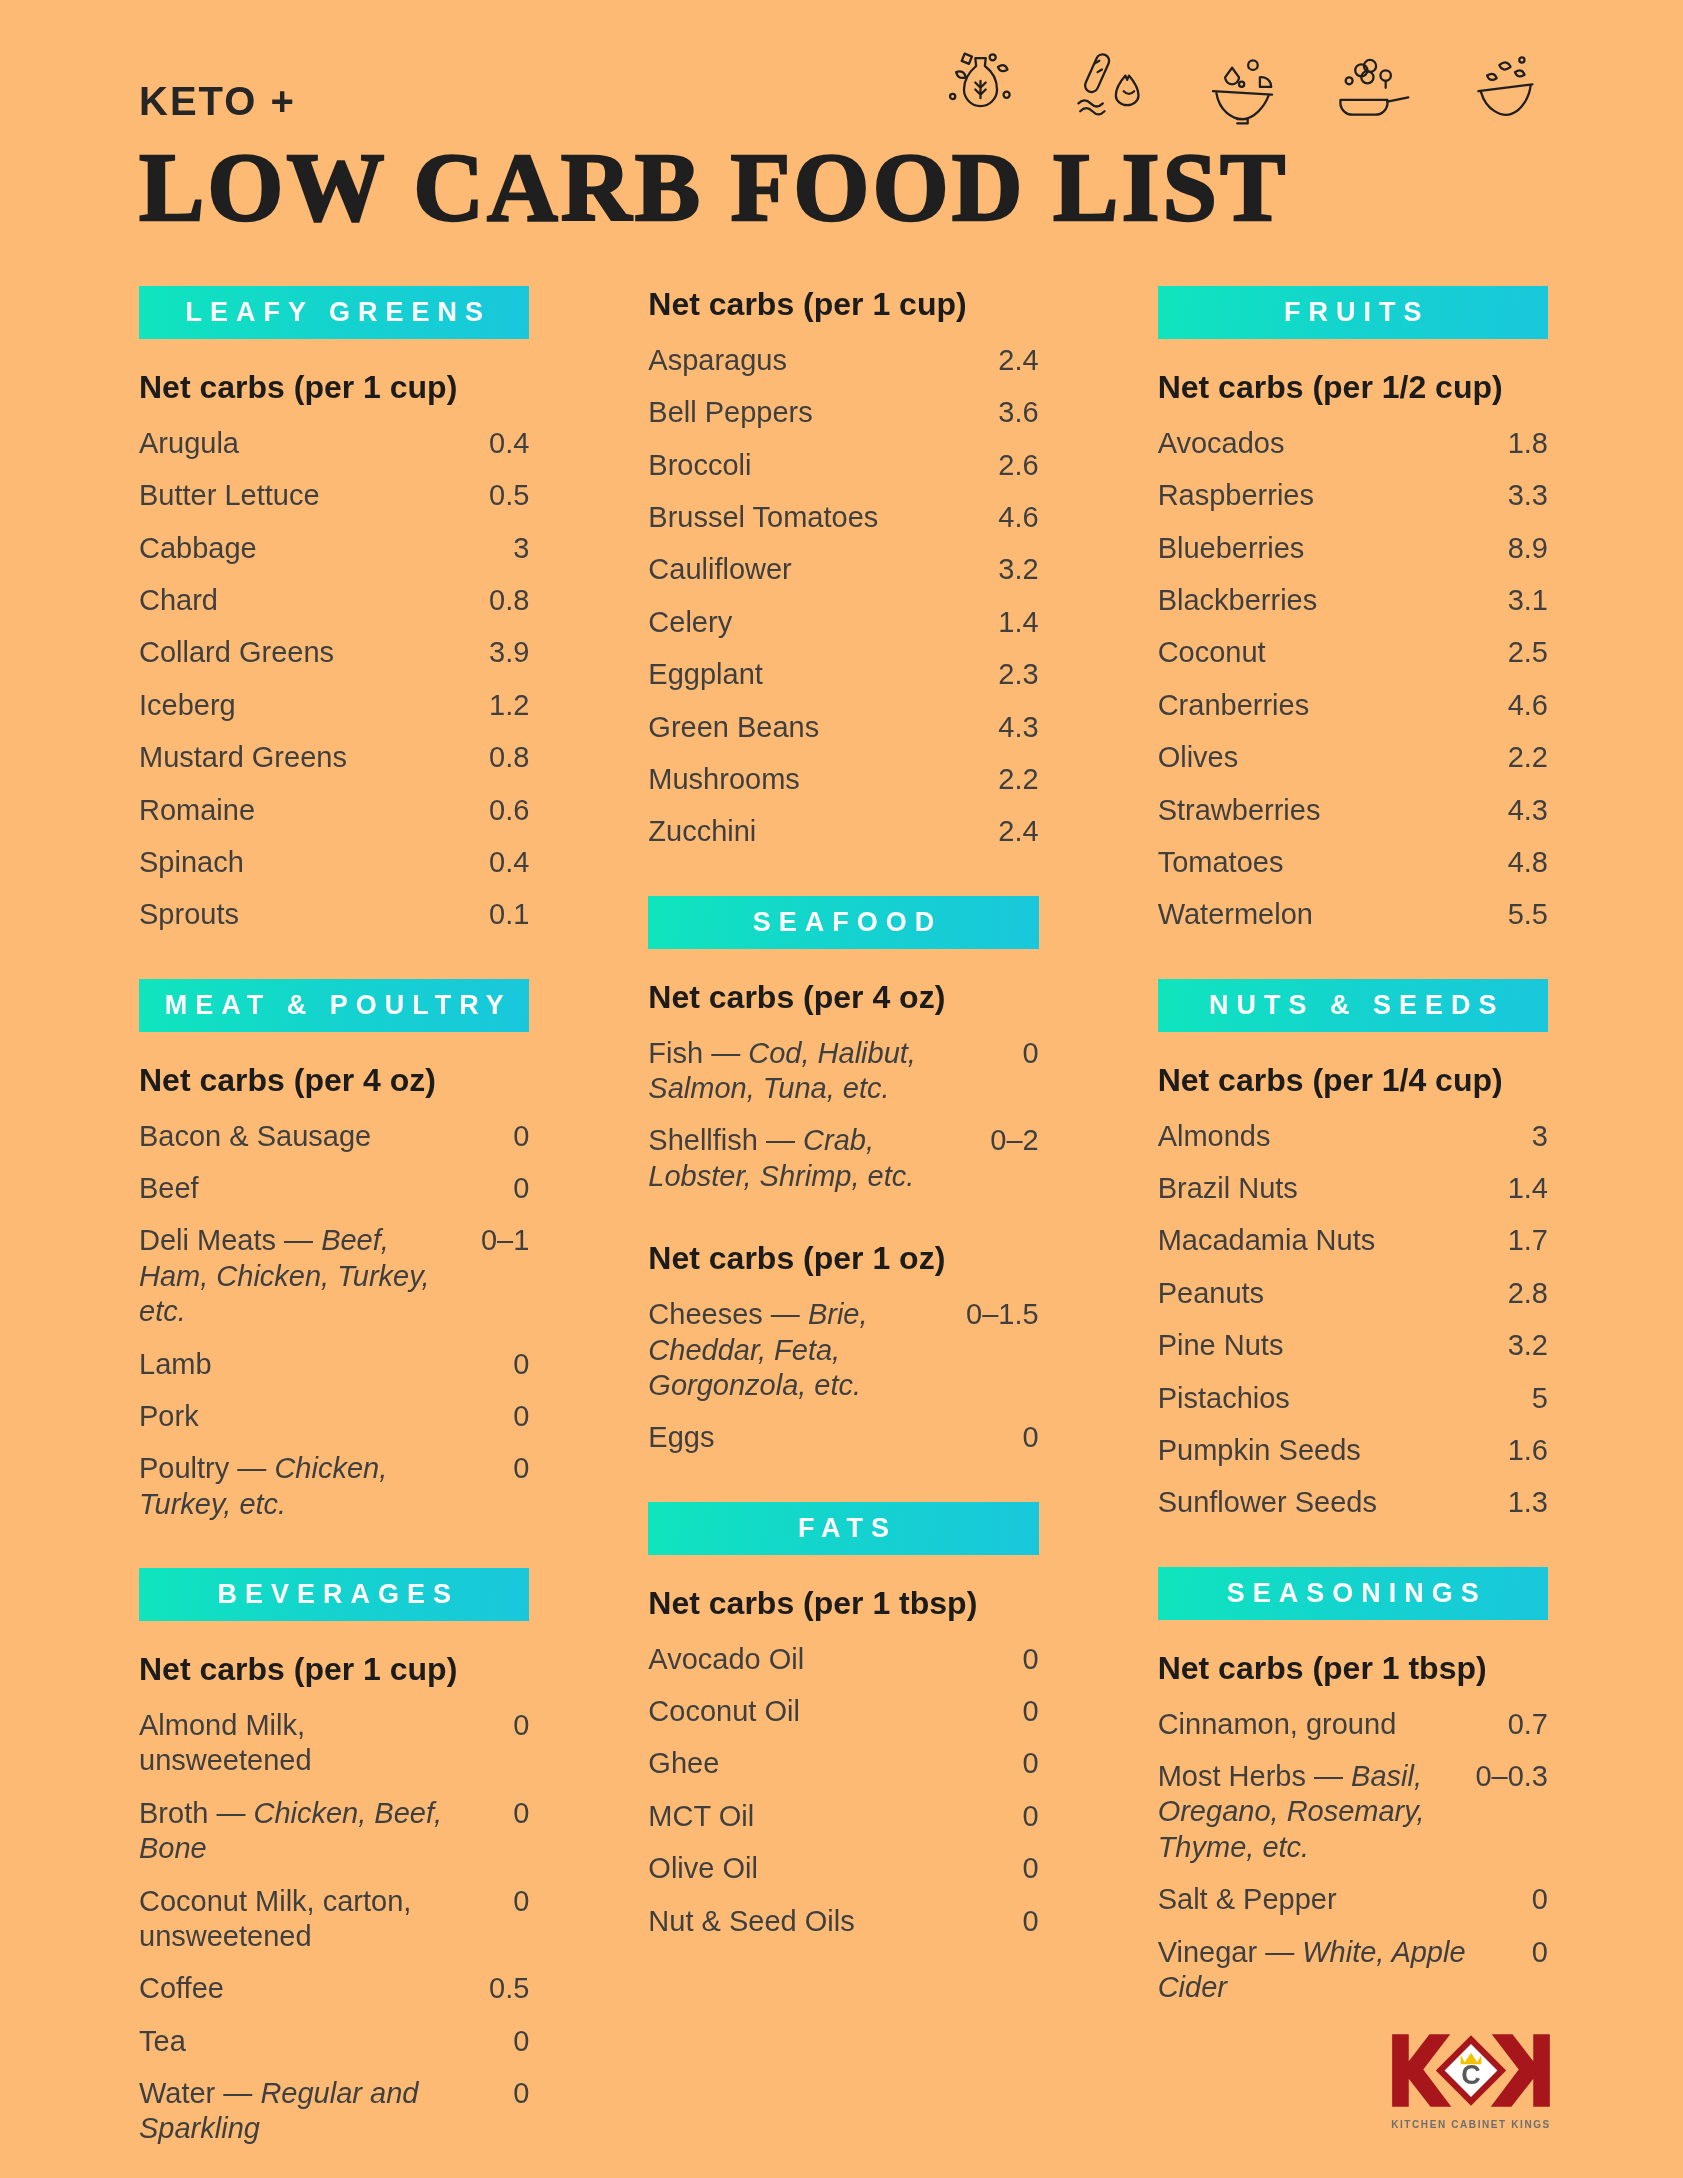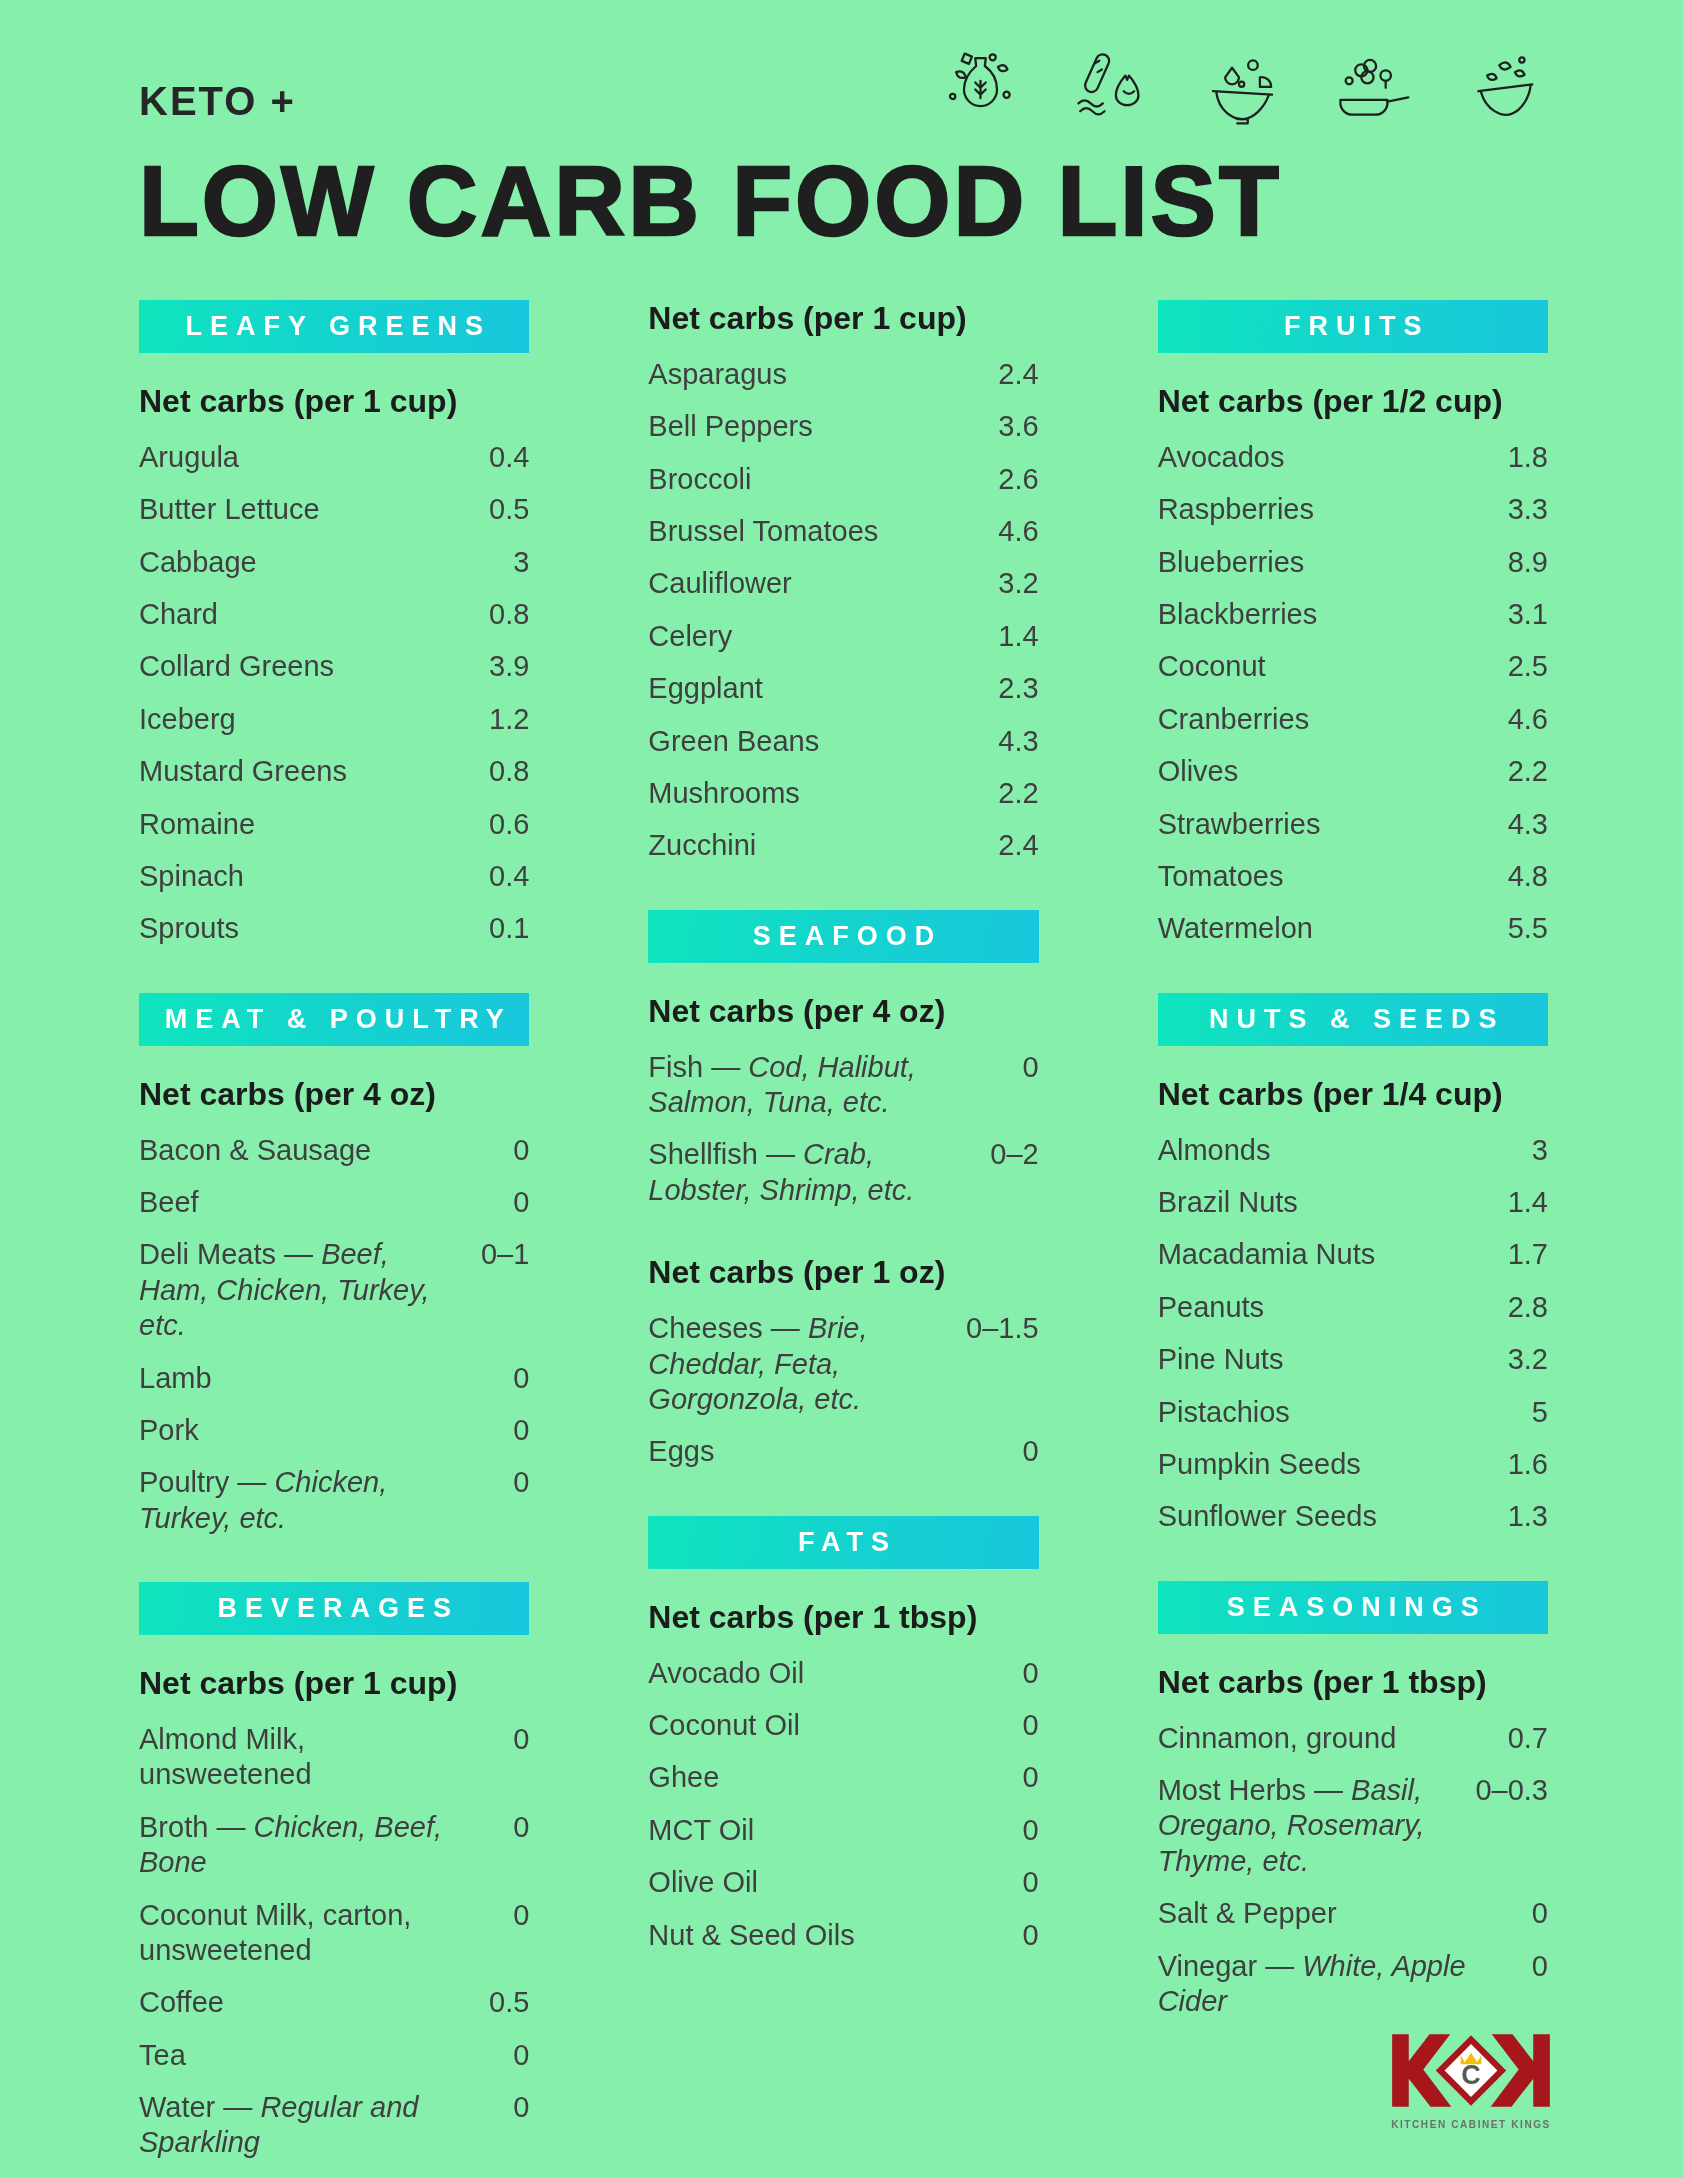--- a/index.html
+++ b/index.html
@@ -1,26 +1,26 @@
 <!DOCTYPE html>
 <html><head>
 <meta charset="utf-8">
 <title>Low Carb Food List</title>
 <style>
   html,body{margin:0;padding:0;background:#ffffff;}
   .page{
-    width:1683px;height:2178px;position:relative;overflow:hidden;background:#86efac;
+    width:1683px;height:2178px;position:relative;overflow:hidden;background:#fdba74;
     font-family:"Liberation Sans",sans-serif;color:#3f3f3f;
   }
   
   .hdr{padding:79px 135px 0 139px;}
   .kicker{font-size:40px;font-weight:bold;letter-spacing:2px;color:#262626;}
   .title{
     font-size:98px;font-weight:bold;letter-spacing:3px;color:#1f1f1f;line-height:1.02;
-    margin-top:28px;-webkit-text-stroke:2.4px #1f1f1f;white-space:nowrap;
+    margin-top:14px;-webkit-text-stroke:2.4px #1f1f1f;white-space:nowrap;font-family:Liberation Serif, serif;
   }
   .icons{position:absolute;top:46px;right:135px;display:flex;gap:44px;}
   .icons svg{width:87px;height:87px;stroke:#1f1f1f;fill:none;stroke-width:2.6;stroke-linecap:round;stroke-linejoin:round;}
   
   .grid{display:grid;grid-template-columns:repeat(3,1fr);column-gap:119px;padding:0 135px 0 139px;margin-top:48px;align-items:start;}
   .section{margin-bottom:46px;}
   .bar{
     height:53px;display:flex;align-items:center;justify-content:center;
     background:linear-gradient(96deg,#0FE5BD 0%,#14D3CE 50%,#19C7DC 100%);
     margin-bottom:30px;

